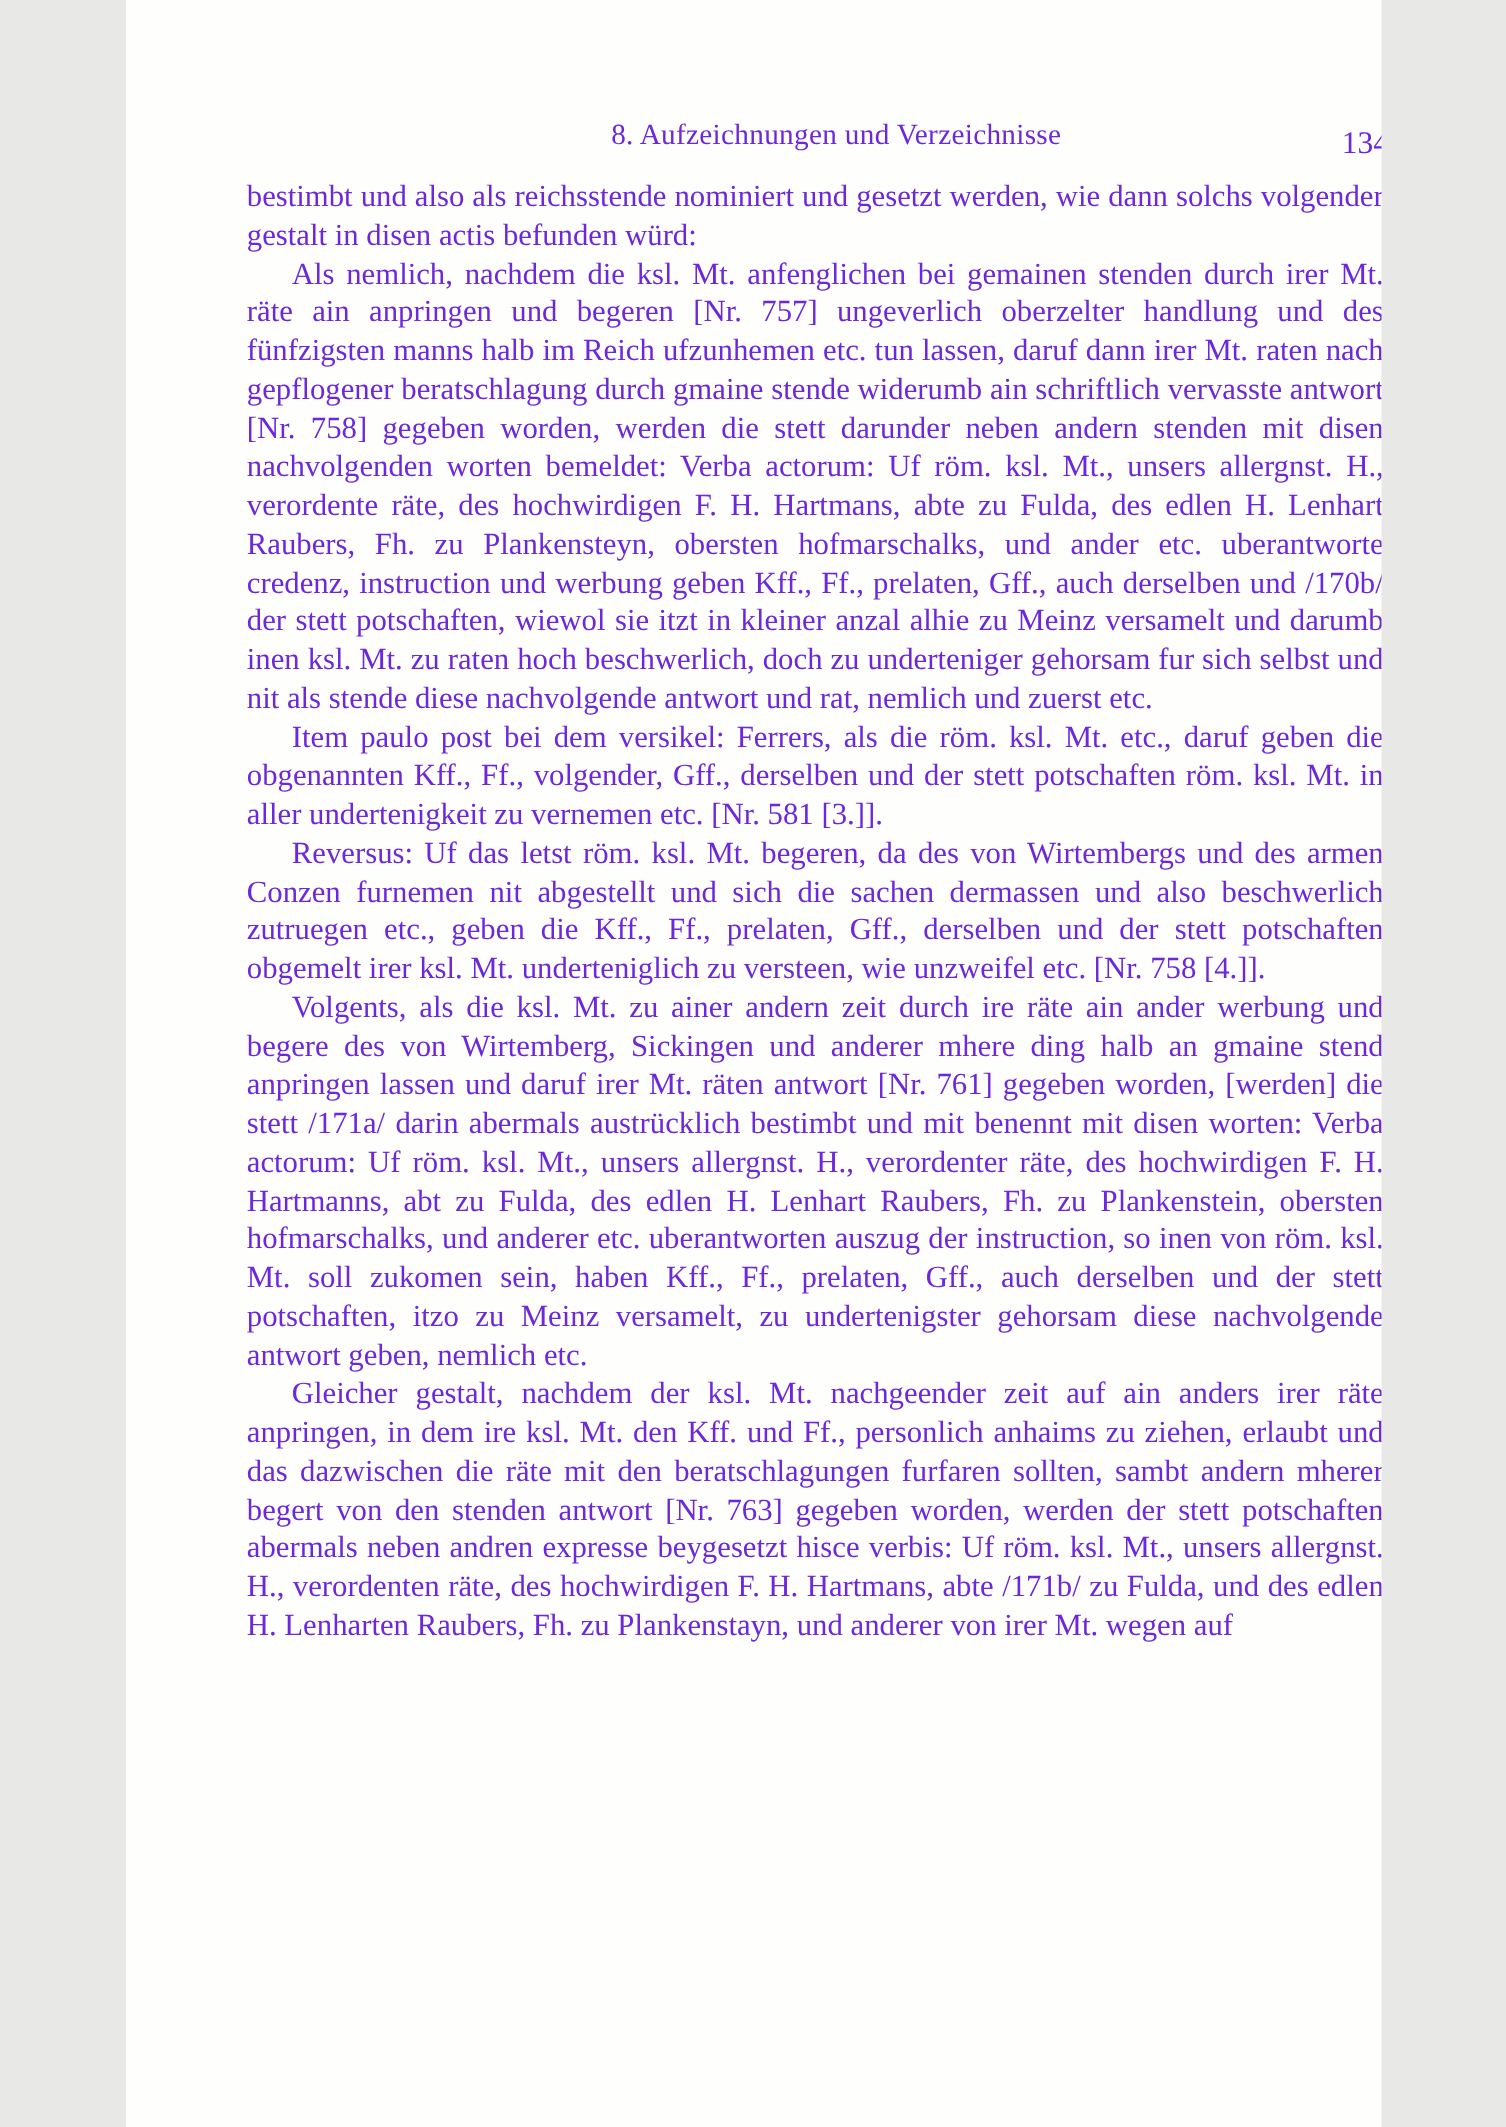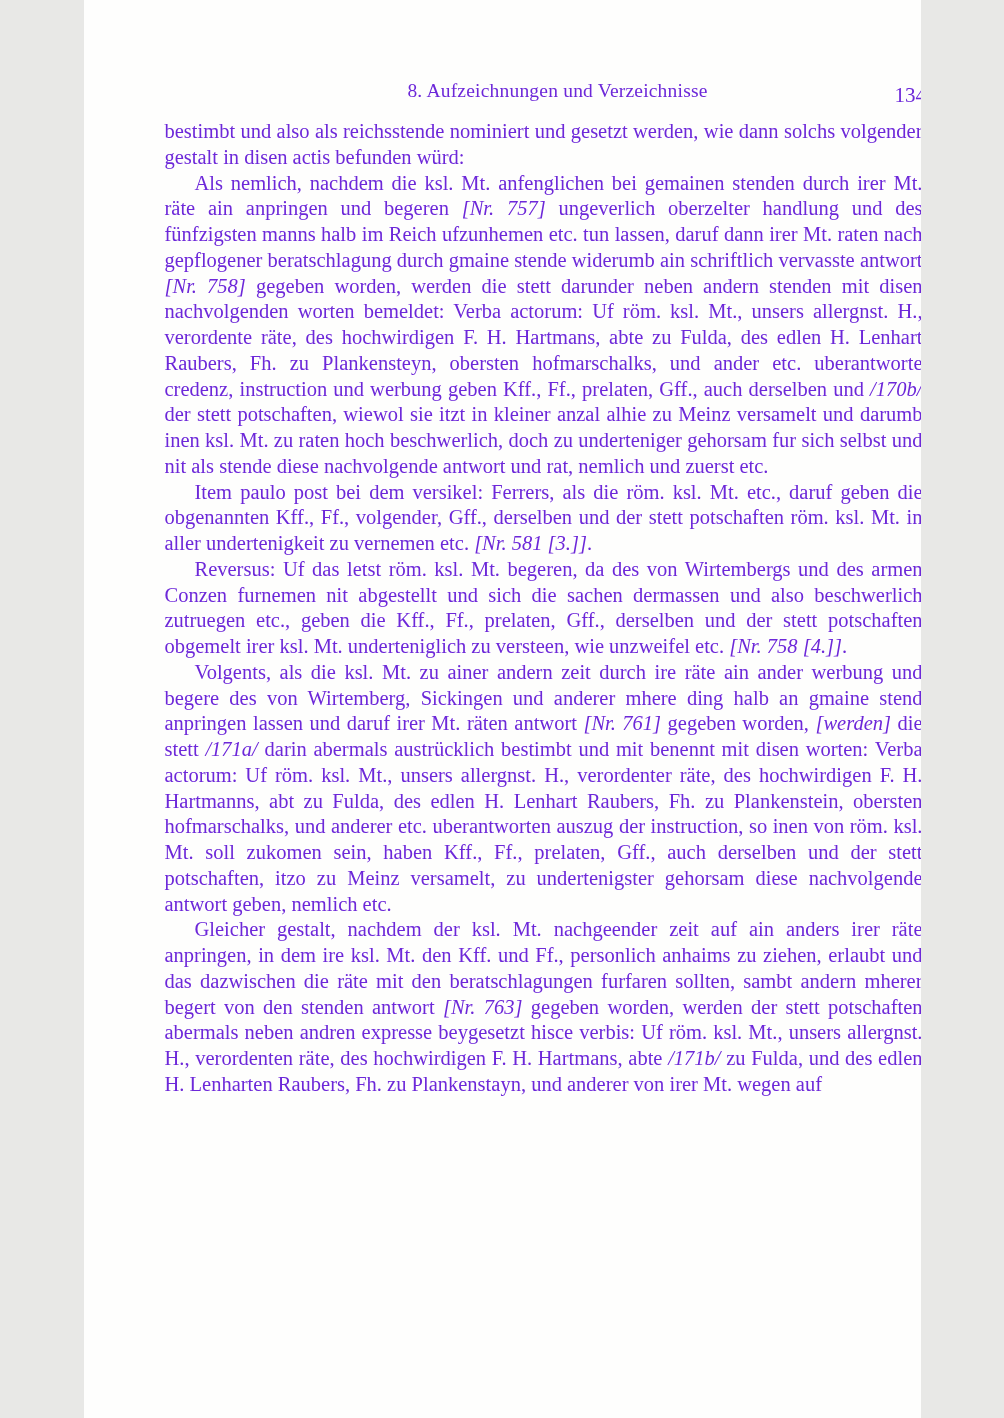--- a/index.html
+++ b/index.html
@@ -48,21 +48,20 @@
   }
   .para {
     margin: 0;
     padding: 0;
     hyphens: none;
   }
   .para.indent {
     text-indent: 30px;
   }
   .italic {
-    font-style: italic;
   }
 </style>
 </head>
 <body>
 
 <div class="page">
   <div class="header">
     <span class="chapter">8. Aufzeichnungen und Verzeichnisse</span>
     <span class="pagenum">1343</span>
   </div>

